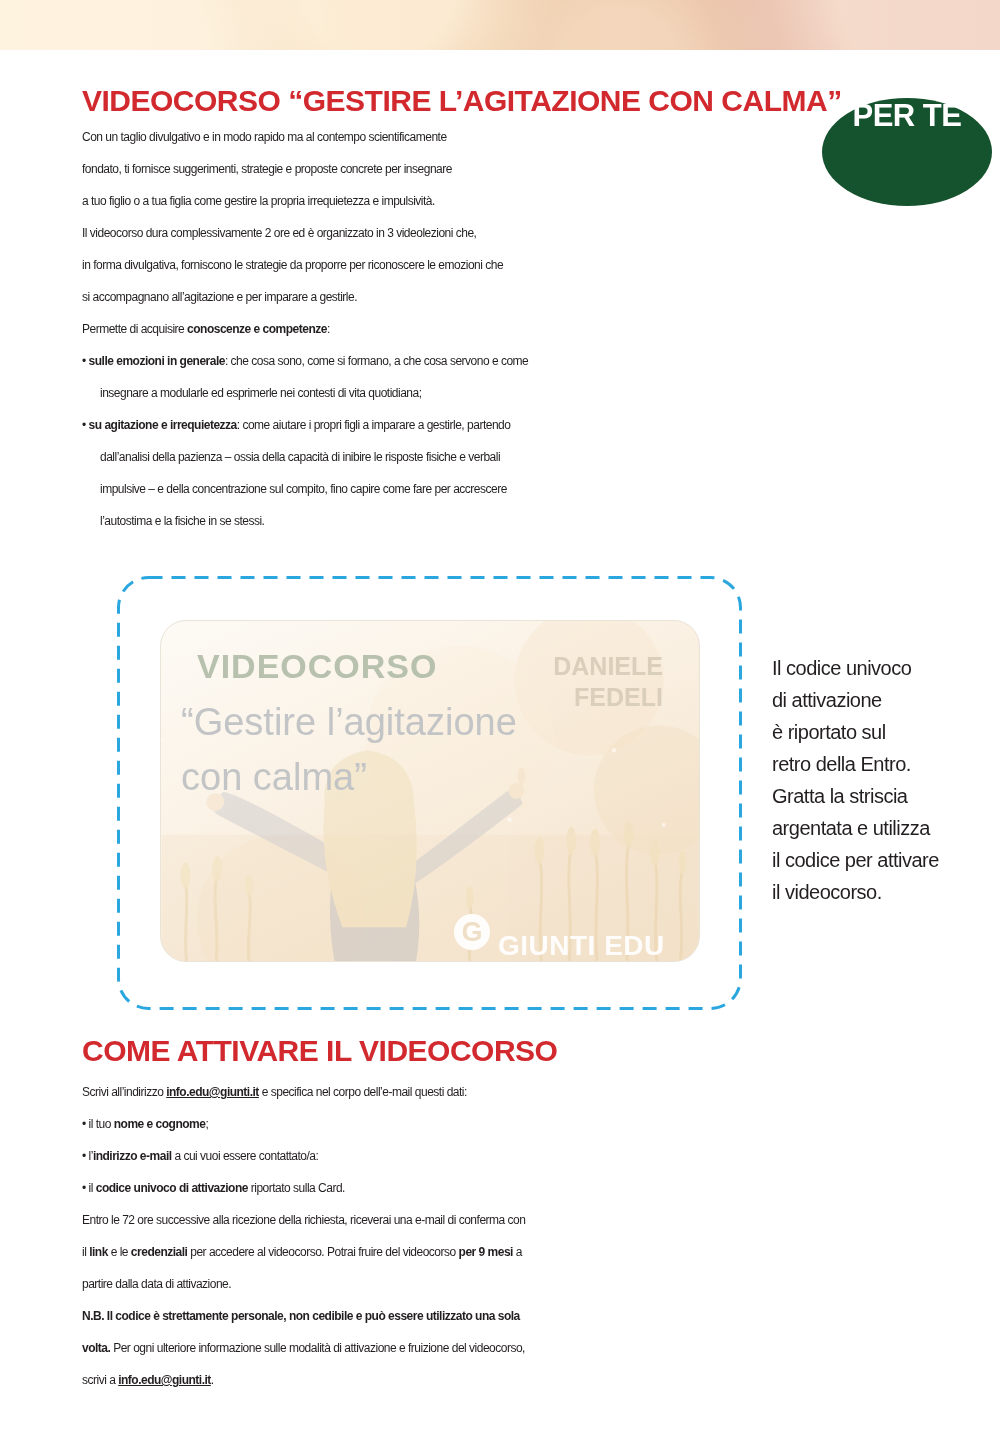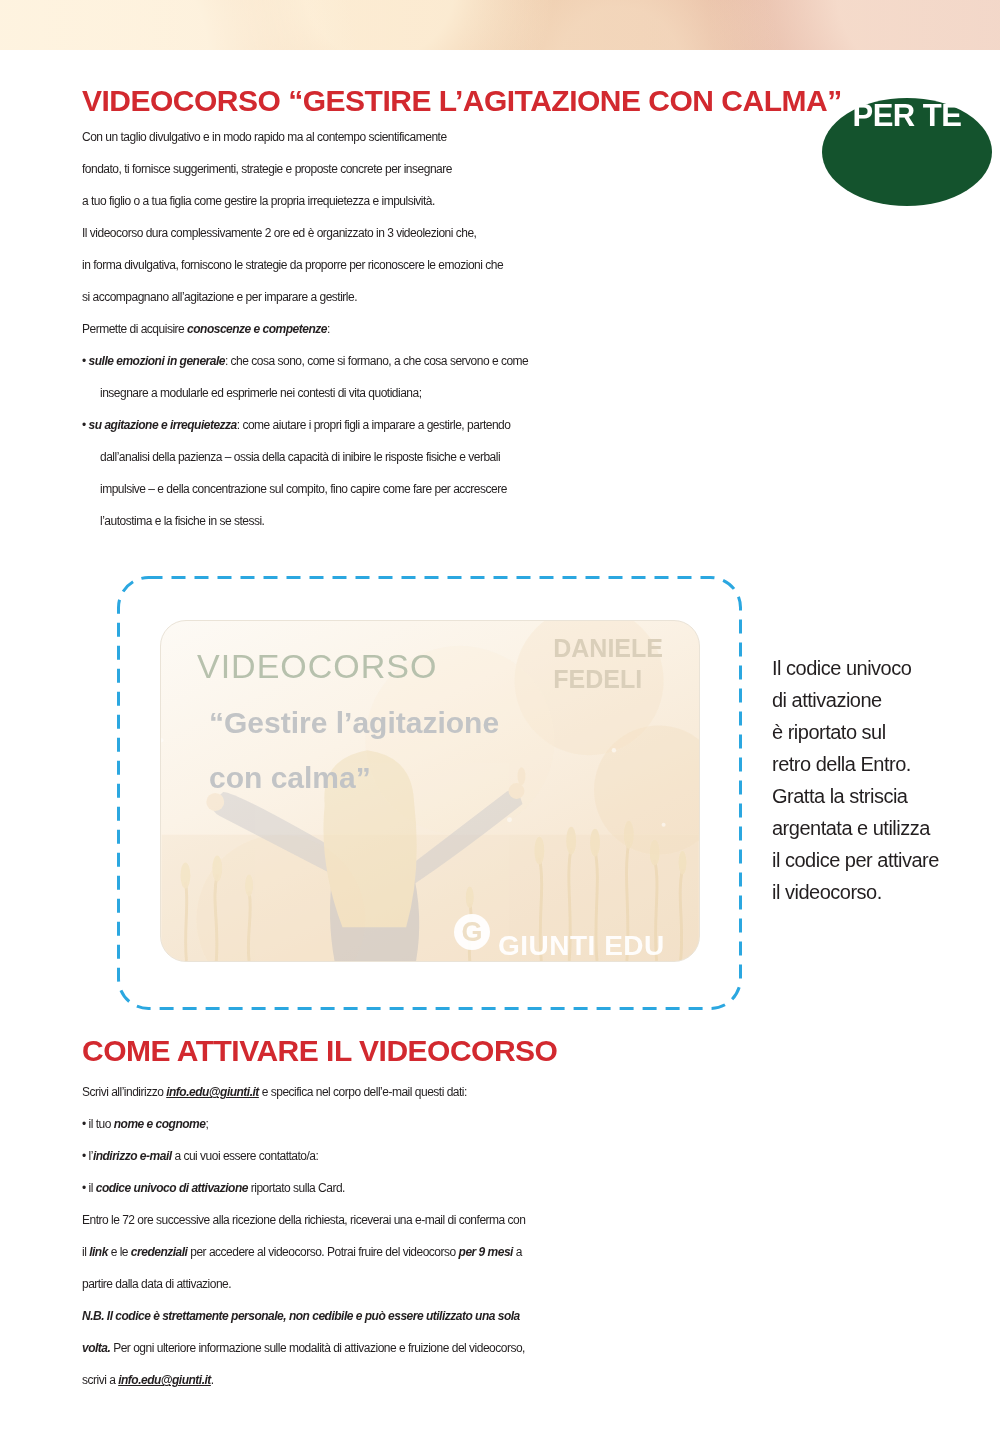--- a/index.html
+++ b/index.html
@@ -26,35 +26,35 @@
   .badge{
     position:absolute;left:822px;top:98px;width:170px;height:108px;border-radius:50%;
     background:#14532d;display:flex;align-items:flex-start;justify-content:center;
   }
   .badge span{color:#ffffff;font-weight:bold;font-size:31px;letter-spacing:-.5px;}
   .body-block{position:absolute;left:82px;width:910px;font-size:12px;letter-spacing:-.5px;line-height:32px;}
   .intro{top:121px;}
   .section2{top:1076px;}
   .ln{white-space:nowrap;}
   .ln.ind{padding-left:18px;}
-  .ln b{font-weight:bold;font-style:italic;}
+  .ln b{font-weight:bold;}
   .ln b.u{text-decoration:underline;}
   .side-note{position:absolute;left:772px;top:652px;font-size:20px;letter-spacing:-.5px;line-height:32px;}
   
   .coupon{position:absolute;left:117px;top:576px;width:625px;height:434px;}
   
   .card{
     position:absolute;left:160px;top:620px;width:540px;height:342px;border-radius:26px;overflow:hidden;
     background:linear-gradient(155deg,#fdfaf5 0%,#fbf3e7 35%,#f7e9d6 70%,#f4e3cc 100%);
     border:1px solid #eae3d7;box-sizing:border-box;
   }
   .card-photo{position:absolute;left:0;top:0;width:100%;height:100%;opacity:.6;}
-  .card-kicker{position:absolute;left:36px;top:26px;font-size:34px;font-weight:normal;letter-spacing:1px;color:#b7c1ad;}
-  .card-title{position:absolute;left:48px;top:74px;font-size:30px;font-weight:bold;color:#c2c4c6;line-height:55px;white-space:nowrap;}
-  .card-author{position:absolute;right:36px;top:12px;font-size:25px;font-weight:bold;color:#dacfba;line-height:31px;}
+  .card-kicker{position:absolute;left:36px;top:26px;font-size:34px;font-weight:bold;letter-spacing:1px;color:#b7c1ad;}
+  .card-title{position:absolute;left:20px;top:74px;font-size:38px;font-weight:normal;color:#c2c4c6;line-height:55px;white-space:nowrap;}
+  .card-author{position:absolute;right:36px;top:30px;text-align:right;font-size:25px;font-weight:bold;color:#dacfba;line-height:31px;}
   .card-logo{position:absolute;left:293px;top:281px;display:flex;align-items:center;gap:8px;}
   .g-icon{
     width:36px;height:36px;border-radius:50%;background:rgba(255,255,255,.93);
     display:flex;align-items:center;justify-content:center;
     color:#eedfc6;font-weight:bold;font-size:27px;line-height:1;
   }
   .logo-text{color:rgba(255,255,255,.93);font-weight:bold;font-size:28px;letter-spacing:.5px;white-space:nowrap;margin-top:28px;}
 </style>
 </head>
 <body>

